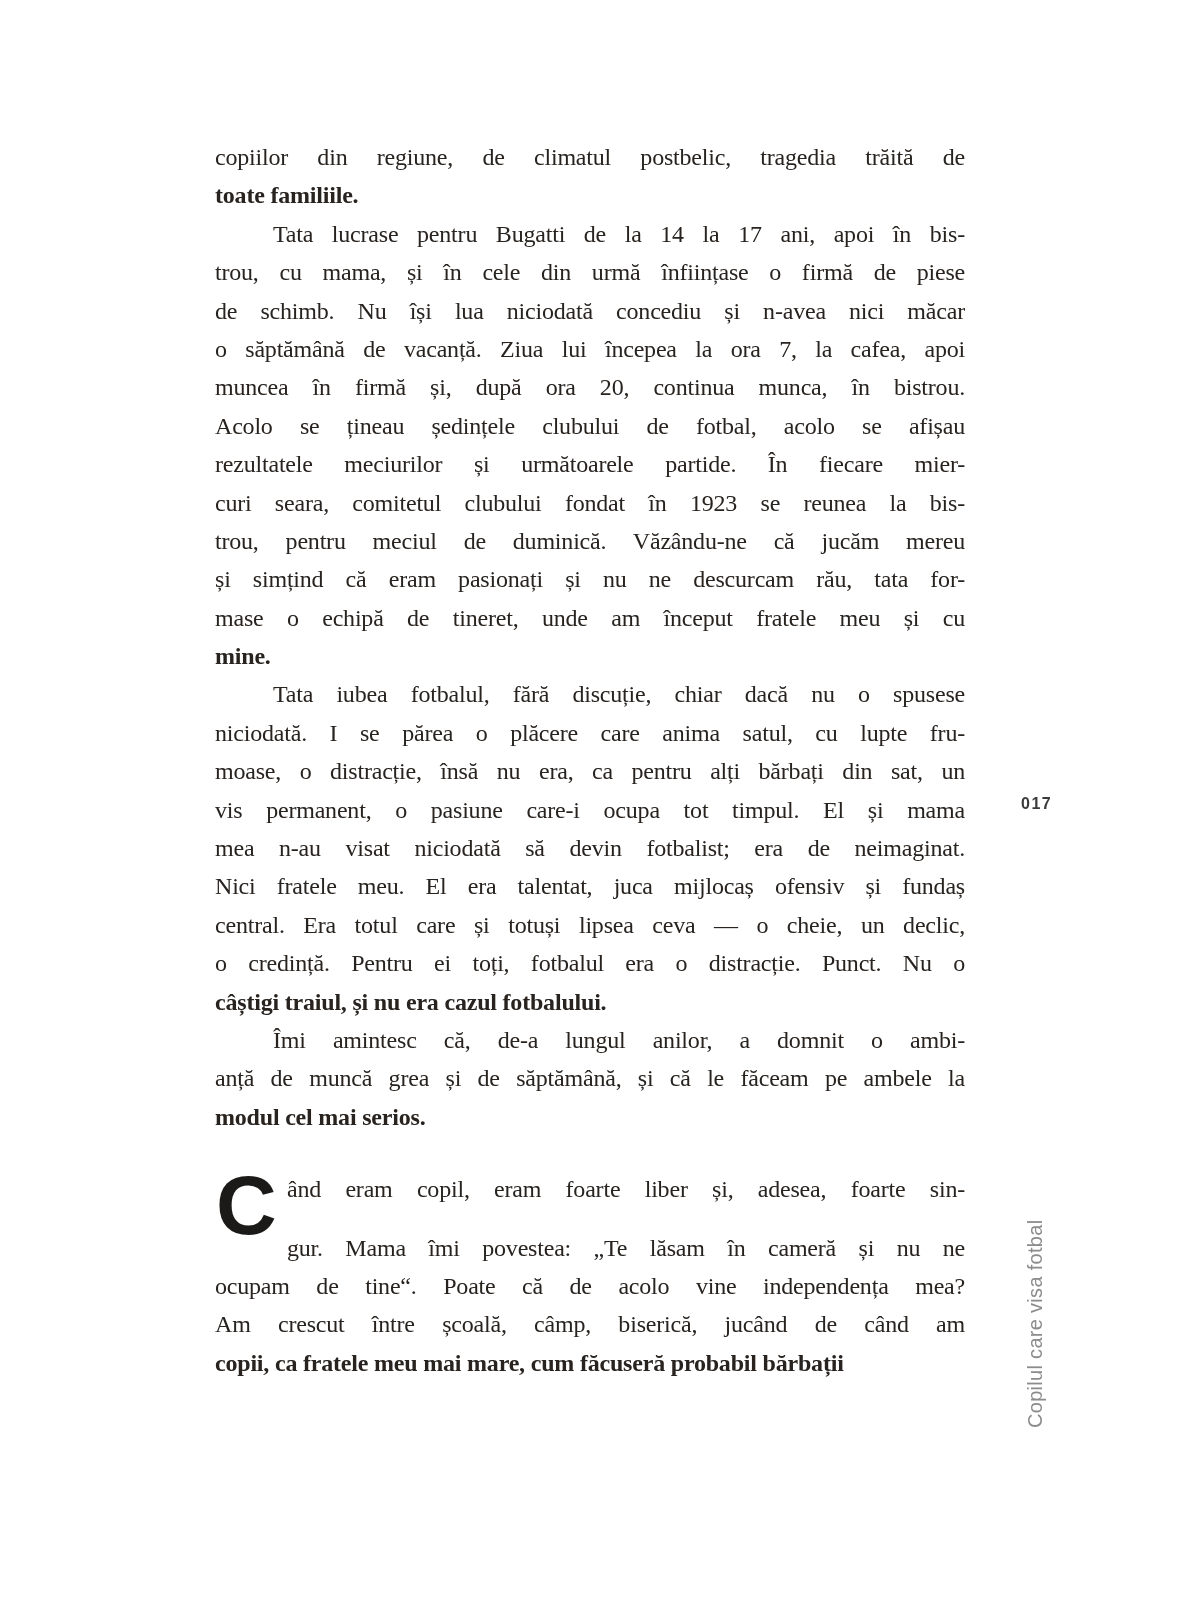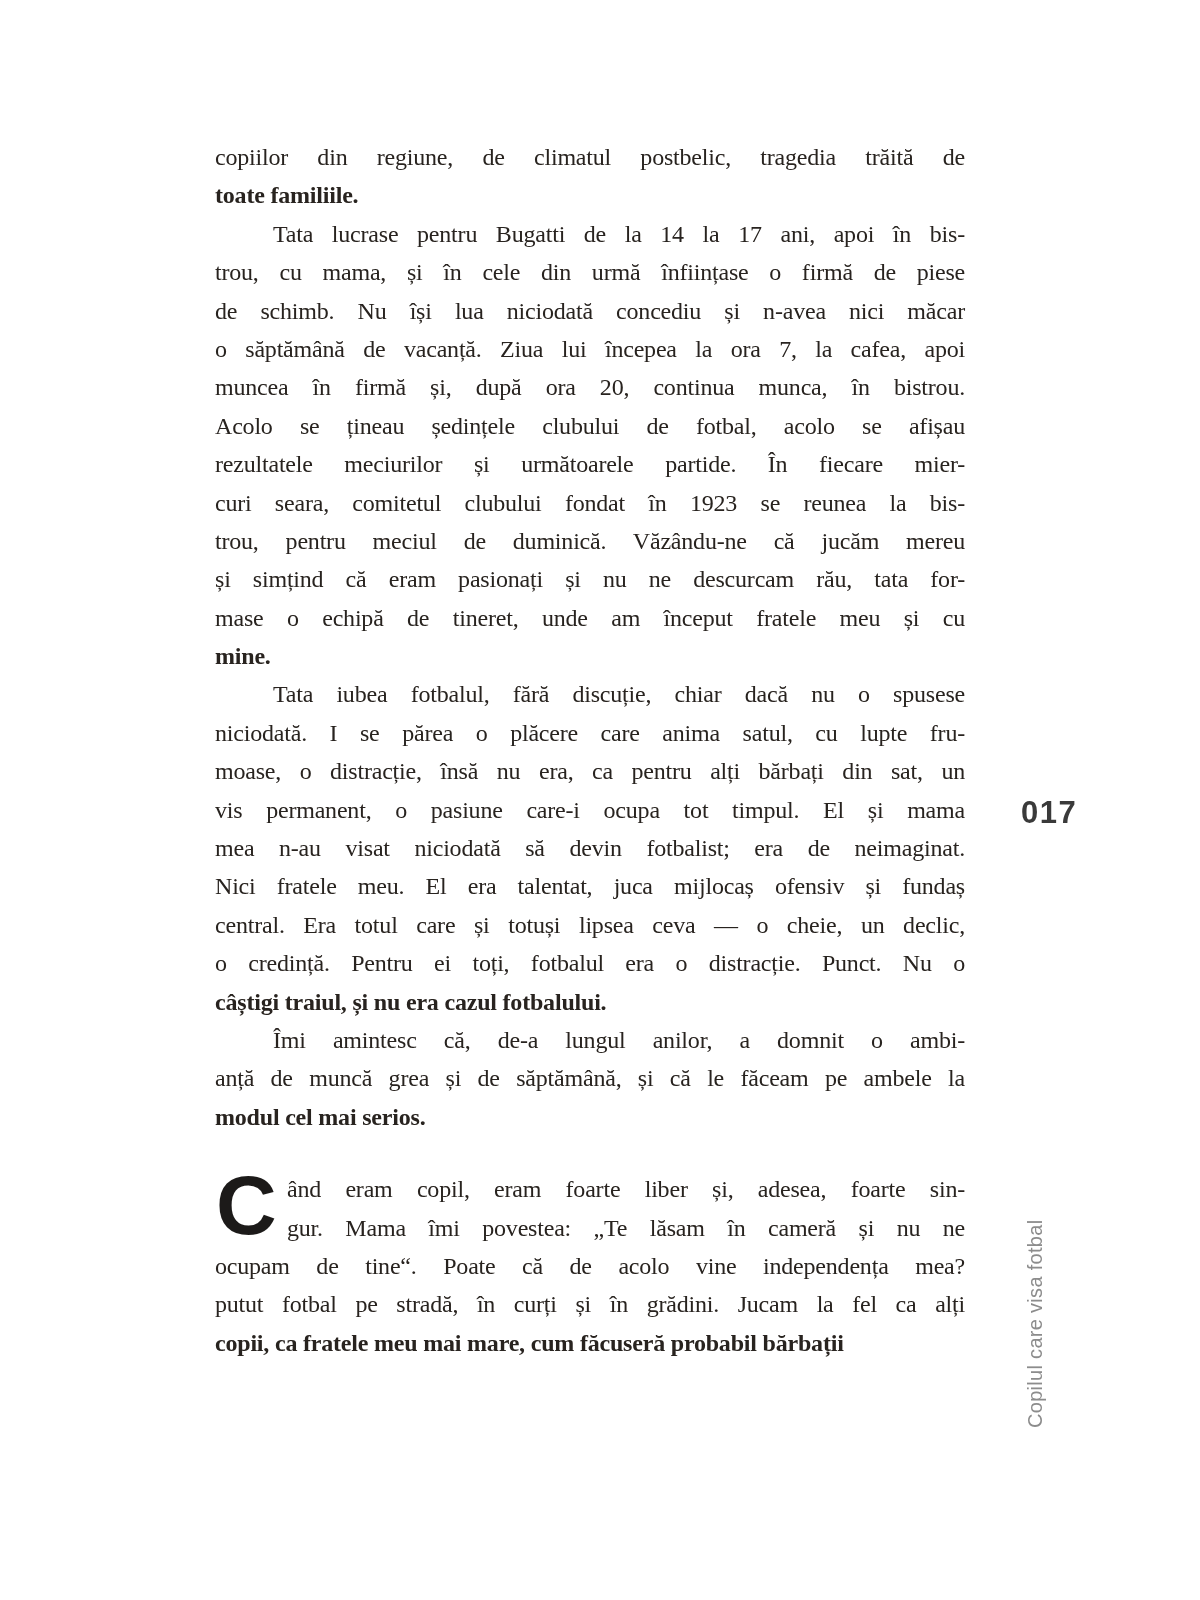--- a/index.html
+++ b/index.html
@@ -45,38 +45,39 @@
   .line.last {
     text-align: right;
     text-align-last: left;
     font-weight: bold;
   }
   .line.indent {
     padding-left: 58px;
   }
   .line.dc {
     padding-left: 72px;
+    margin-top: 20px;
   }
   .dropcap {
     position: absolute;
     left: 1px;
     top: -7px;
     font-family: "Liberation Sans", "DejaVu Sans", sans-serif;
     font-weight: 700;
     font-size: 84px;
     line-height: 1;
     color: #1c1a19;
   }
   .page-num {
     position: absolute;
     left: 1021px;
     top: 795px;
     font-family: "Liberation Sans", "DejaVu Sans", sans-serif;
     font-weight: 700;
-    font-size: 31px;
+    font-size: 16px;
     letter-spacing: 1.5px;
     color: #3a3a3a;
   }
   .margin-title {
     position: absolute;
     left: 1024px;
     top: 1220px;
     height: 208px;
     writing-mode: vertical-rl;
     transform: rotate(180deg);
@@ -124,19 +125,19 @@
       <p class="para">
         <span class="line indent">Îmi amintesc că, de-a lungul anilor, a domnit o ambi-</span>
         <span class="line">anță de muncă grea și de săptămână, și că le făceam pe ambele la</span>
         <span class="line last">modul cel mai serios.</span>
       </p>
       <p class="para drop">
         <span class="dropcap">C</span>
         <span class="line dc">ând eram copil, eram foarte liber și, adesea, foarte sin-</span>
         <span class="line dc">gur. Mama îmi povestea: „Te lăsam în cameră și nu ne</span>
         <span class="line">ocupam de tine“. Poate că de acolo vine independența mea?</span>
-        <span class="line">putut fotbal pe stradă, în curți și în grădini. Jucam la fel ca alți</span>
+        <span class="line">Am crescut între școală, câmp, biserică, jucând de când am</span>
         <span class="line last">copii, ca fratele meu mai mare, cum făcuseră probabil bărbații</span>
       </p>
     </main>
   <div class="page-num">017</div>
   <div class="margin-title">Copilul care visa fotbal</div>
 </div>
 
 </body></html>

